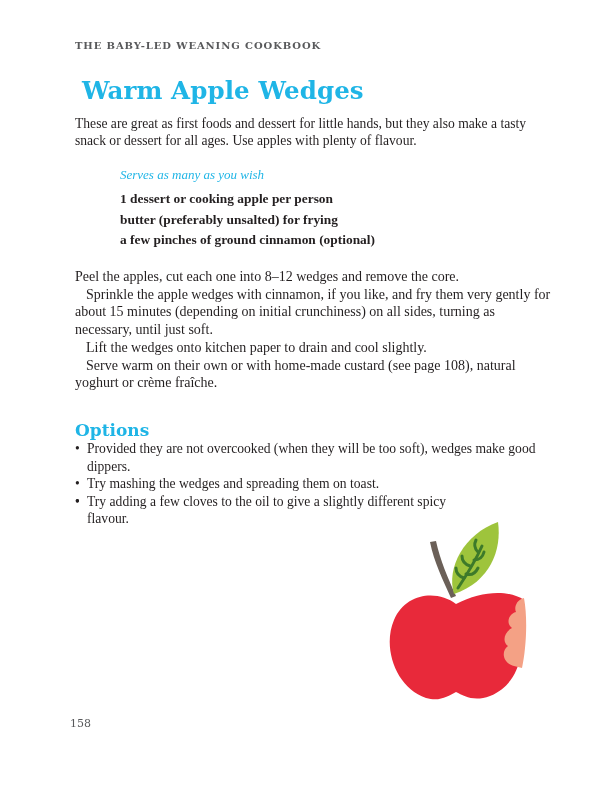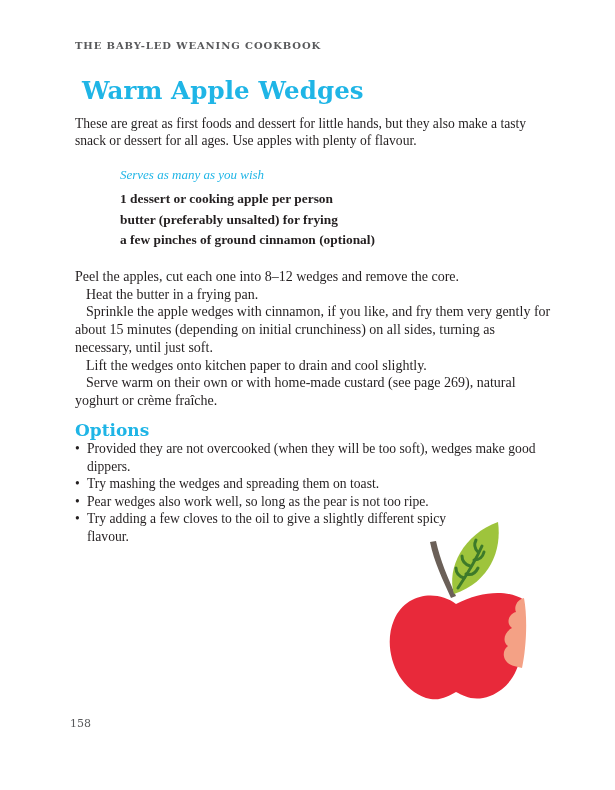--- a/index.html
+++ b/index.html
@@ -66,40 +66,38 @@
 <div class="serves">Serves as many as you wish</div>
 
 <ul class="ingredients">
   <li>1 dessert or cooking apple per person</li>
   <li>butter (preferably unsalted) for frying</li>
   <li>a few pinches of ground cinnamon (optional)</li>
 </ul>
 
 <div class="method">
   <p>Peel the apples, cut each one into 8–12 wedges and remove the core.</p>
-  <p class="indent">Heat the butter in a frying pan.</p>
   <p class="indent">Sprinkle the apple wedges with cinnamon, if you like, and fry them very gently for about 15 minutes (depending on initial crunchiness) on all sides, turning as necessary, until just soft.</p>
   <p class="indent">Lift the wedges onto kitchen paper to drain and cool slightly.</p>
-  <p class="indent">Serve warm on their own or with home-made custard (see page 269), natural yoghurt or crème fraîche.</p>
+  <p class="indent">Serve warm on their own or with home-made custard (see page 108), natural yoghurt or crème fraîche.</p>
 </div>
 
 <h2 class="options-title">Options</h2>
 
 <ul class="options-list">
   <li>
     <span class="bullet">•</span>
     <span>Provided they are not overcooked (when they will be too soft), wedges make good dippers.</span>
   </li>
   <li>
     <span class="bullet">•</span>
     <span>Try mashing the wedges and spreading them on toast.</span>
   </li>
   <li>
     <span class="bullet">•</span>
-    <span>Pear wedges also work well, so long as the pear is not too ripe.</span>
   </li>
   <li class="narrow">
     <span class="bullet">•</span>
     <span>Try adding a few cloves to the oil to give a slightly different spicy flavour.</span>
   </li>
 </ul>
 
 <div class="apple">
   <svg width="142" height="182" viewBox="0 0 142 182" xmlns="http://www.w3.org/2000/svg">
 

